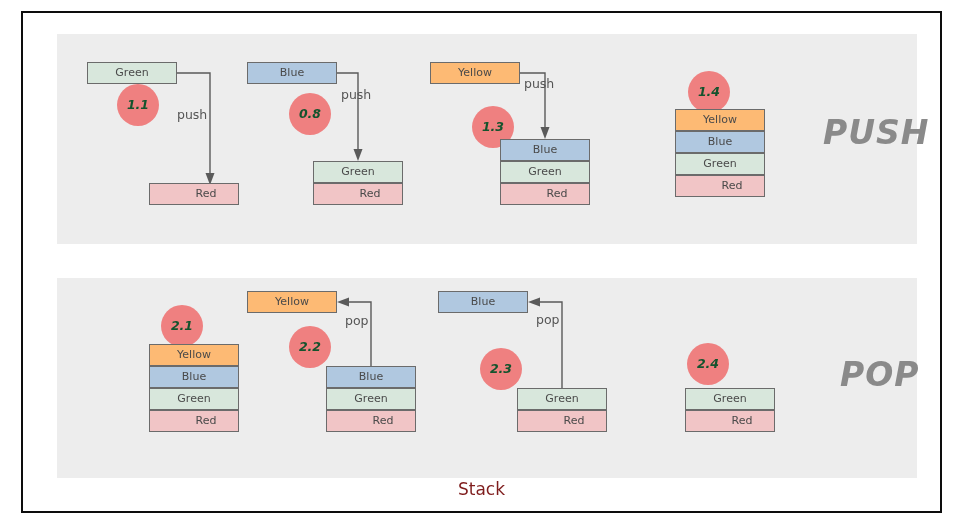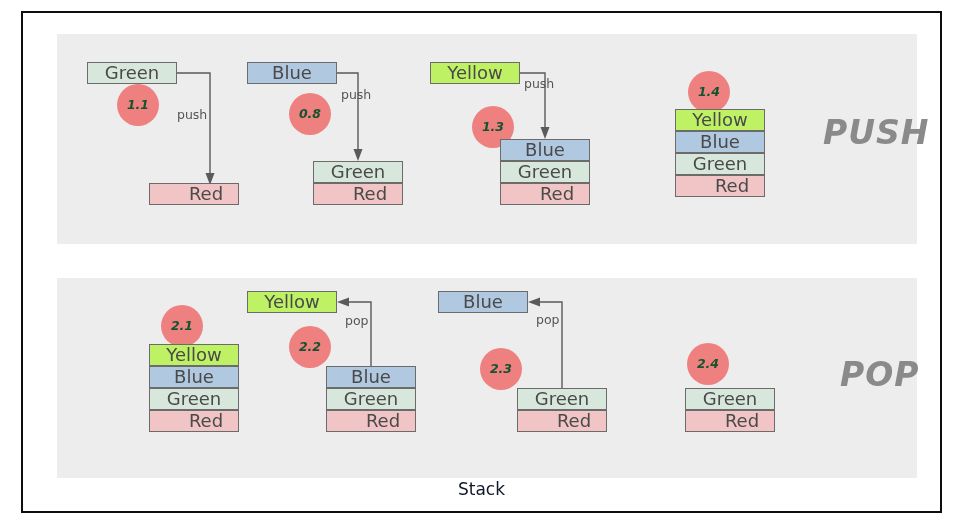--- a/index.html
+++ b/index.html
@@ -9,42 +9,42 @@
   #figure{position:absolute;left:21px;top:11px;width:921px;height:502px;
           background:#ffffff;border:2px solid #0d0d0d;box-sizing:border-box;}
 
   .panel{position:absolute;background:#ededed;}
   #panel-push{left:34px;top:21px;width:860px;height:210px;}
   #panel-pop{left:34px;top:265px;width:860px;height:200px;}
 
   .stage{position:absolute;}
 
   .box{position:absolute;box-sizing:border-box;border:1.6px solid #6b6b6b;
-       color:#4a4a4a;font-size:18px;line-height:20px;text-align:center;
+       color:#4a4a4a;font-size:11px;line-height:20px;text-align:center;
        white-space:nowrap;}
   .box.green {background:#d8e7dc;}
   .box.blue  {background:#b0c8e0;text-align:center;}
-  .box.yellow{background:#bef264;}
+  .box.yellow{background:#fdba74;}
   .box.red   {background:#f1c5c6;padding-left:24px;}
 
   .badge{position:absolute;width:42px;height:42px;border-radius:50%;
          background:#ef8080;color:#14532d;font-size:12.5px;font-style:italic;
          font-weight:bold;line-height:42px;text-align:center;}
 
   .conn{position:absolute;}
   .conn svg{display:block;overflow:visible;}
 
   .oplabel{position:absolute;color:#555;font-size:12.5px;line-height:14px;
            white-space:nowrap;}
 
   .bigword{position:absolute;color:#8a8a8a;font-size:33px;font-weight:bold;
            font-style:italic;letter-spacing:1px;white-space:nowrap;}
 
   #caption{position:absolute;left:0;top:466px;width:917px;text-align:center;
-           color:#0f172a;font-size:17px;}
+           color:#7f1d1d;font-size:17px;}
 </style>
 </head>
 <body>
 
 <div id="figure">
 
   <div class="panel" id="panel-push"></div>
 
   <div class="stage">
     <div class="box green" style="left:64px;top:49px;width:90px;height:22px;">Green</div>

